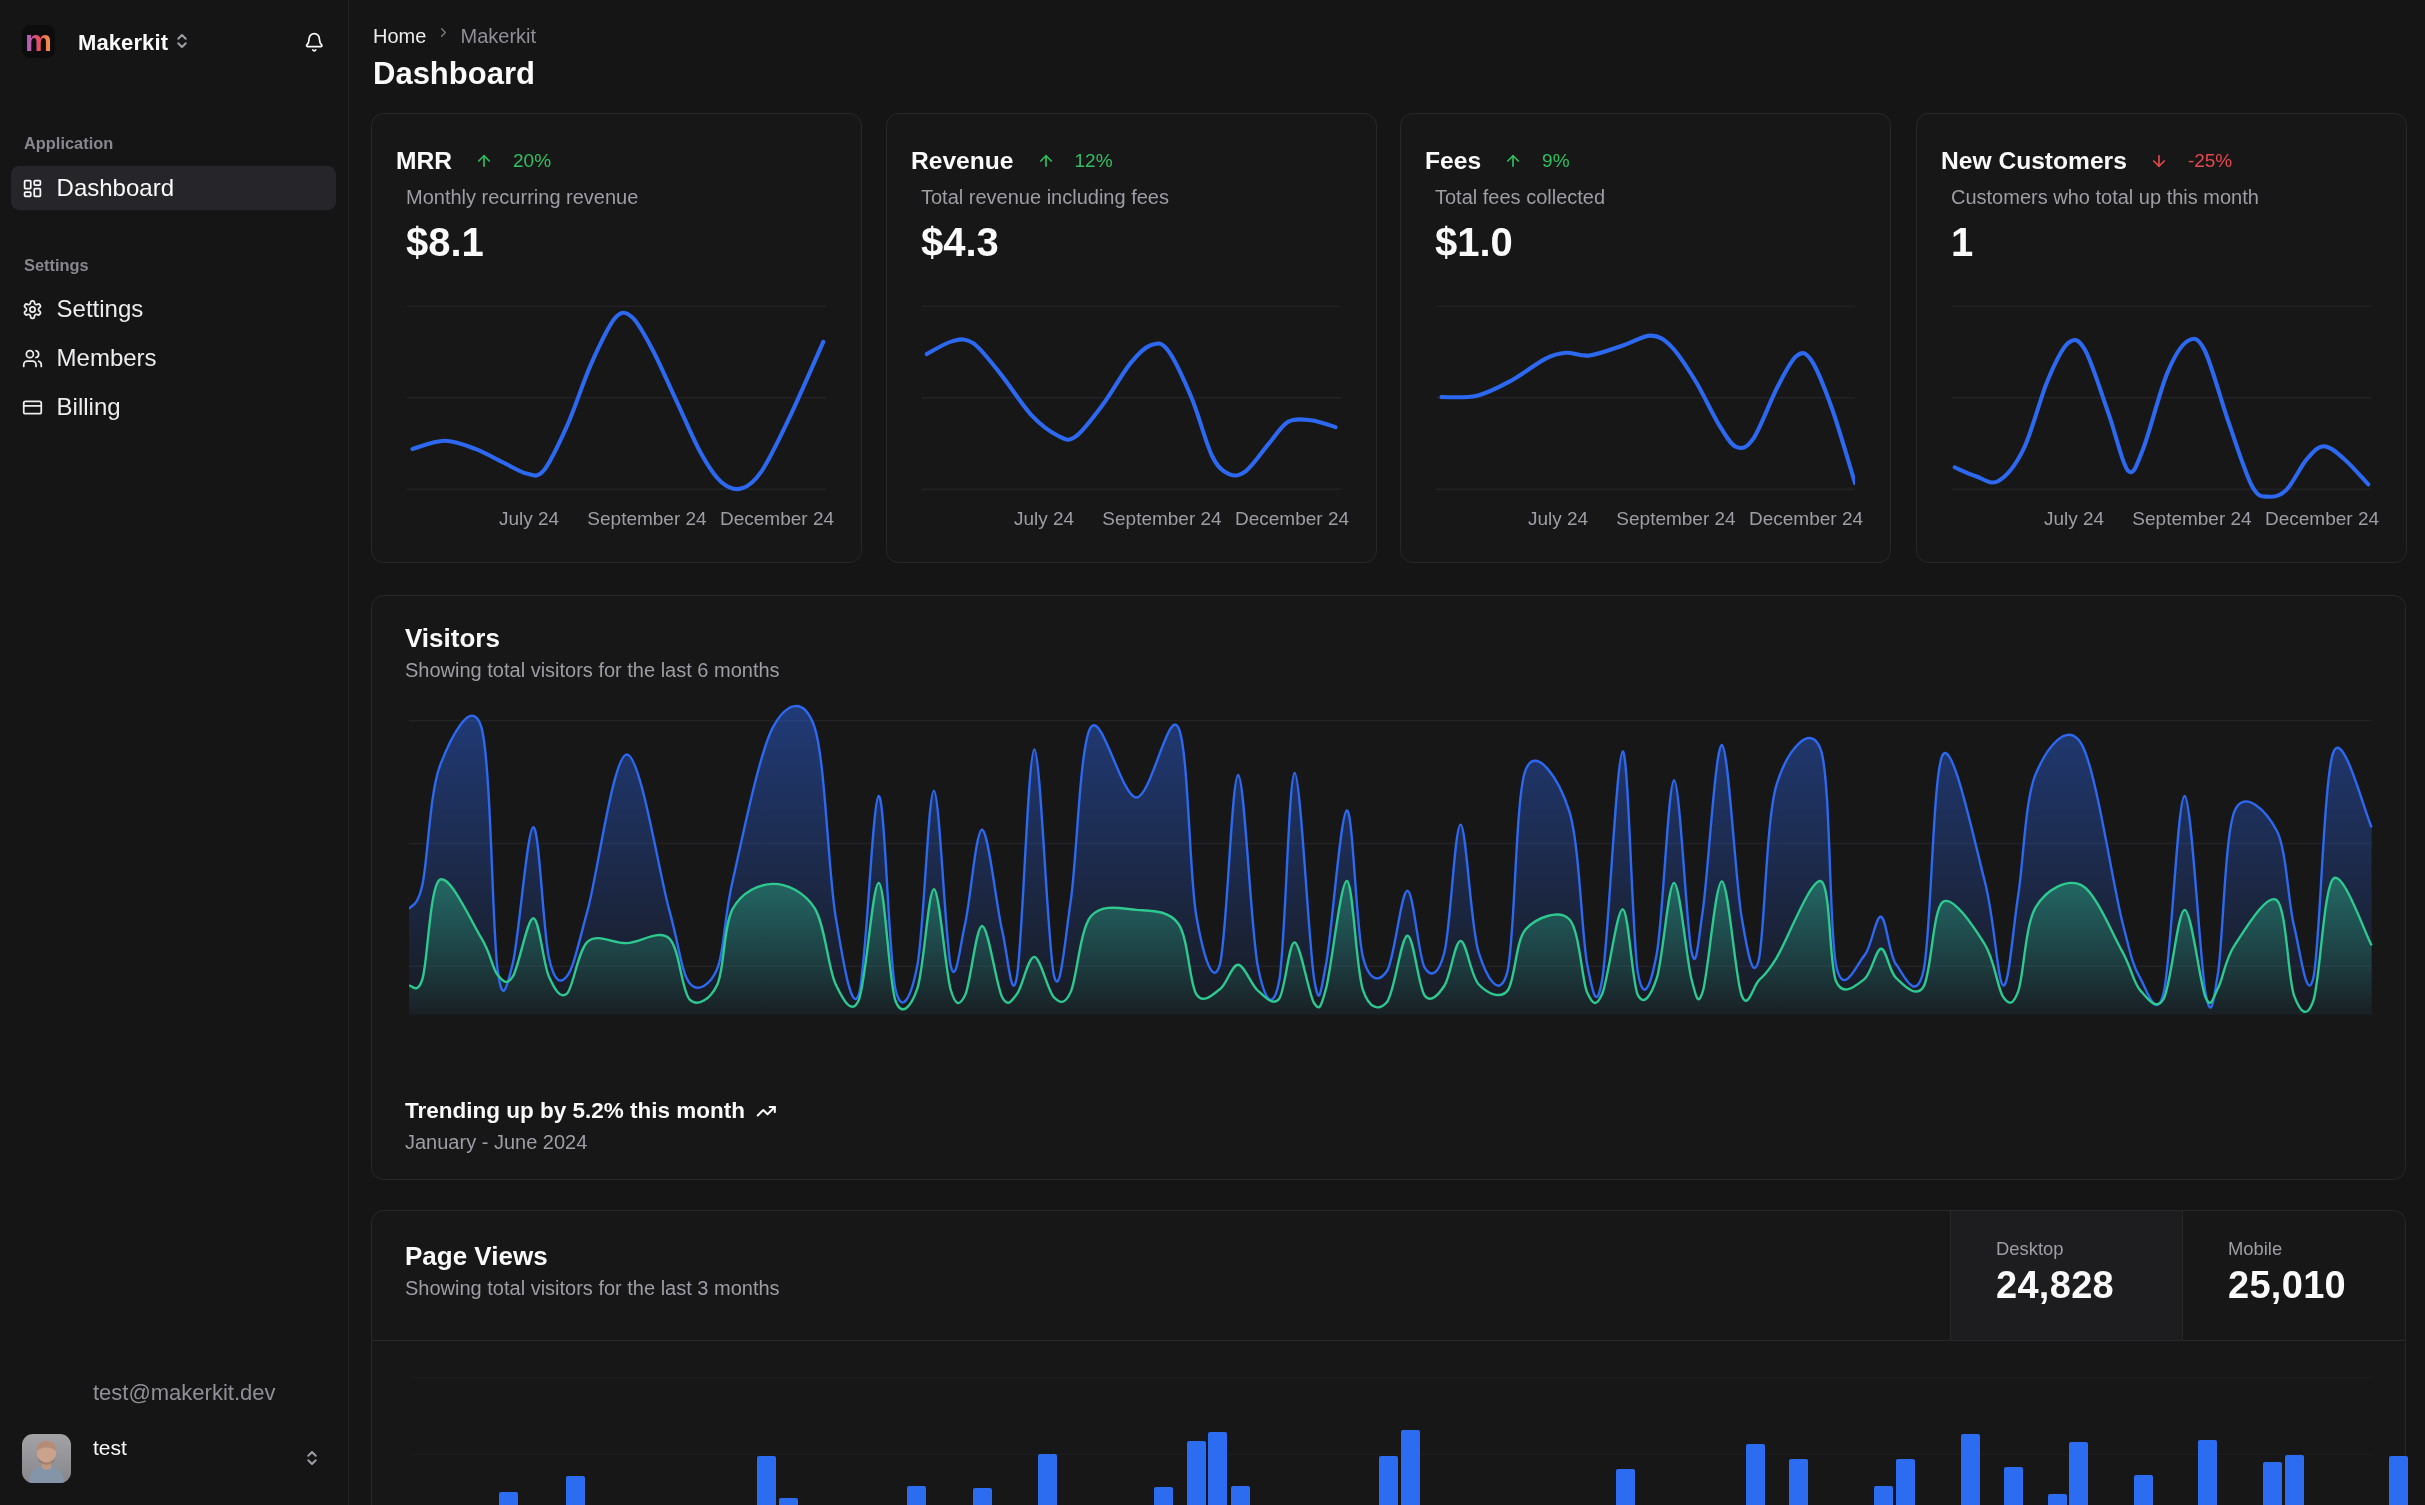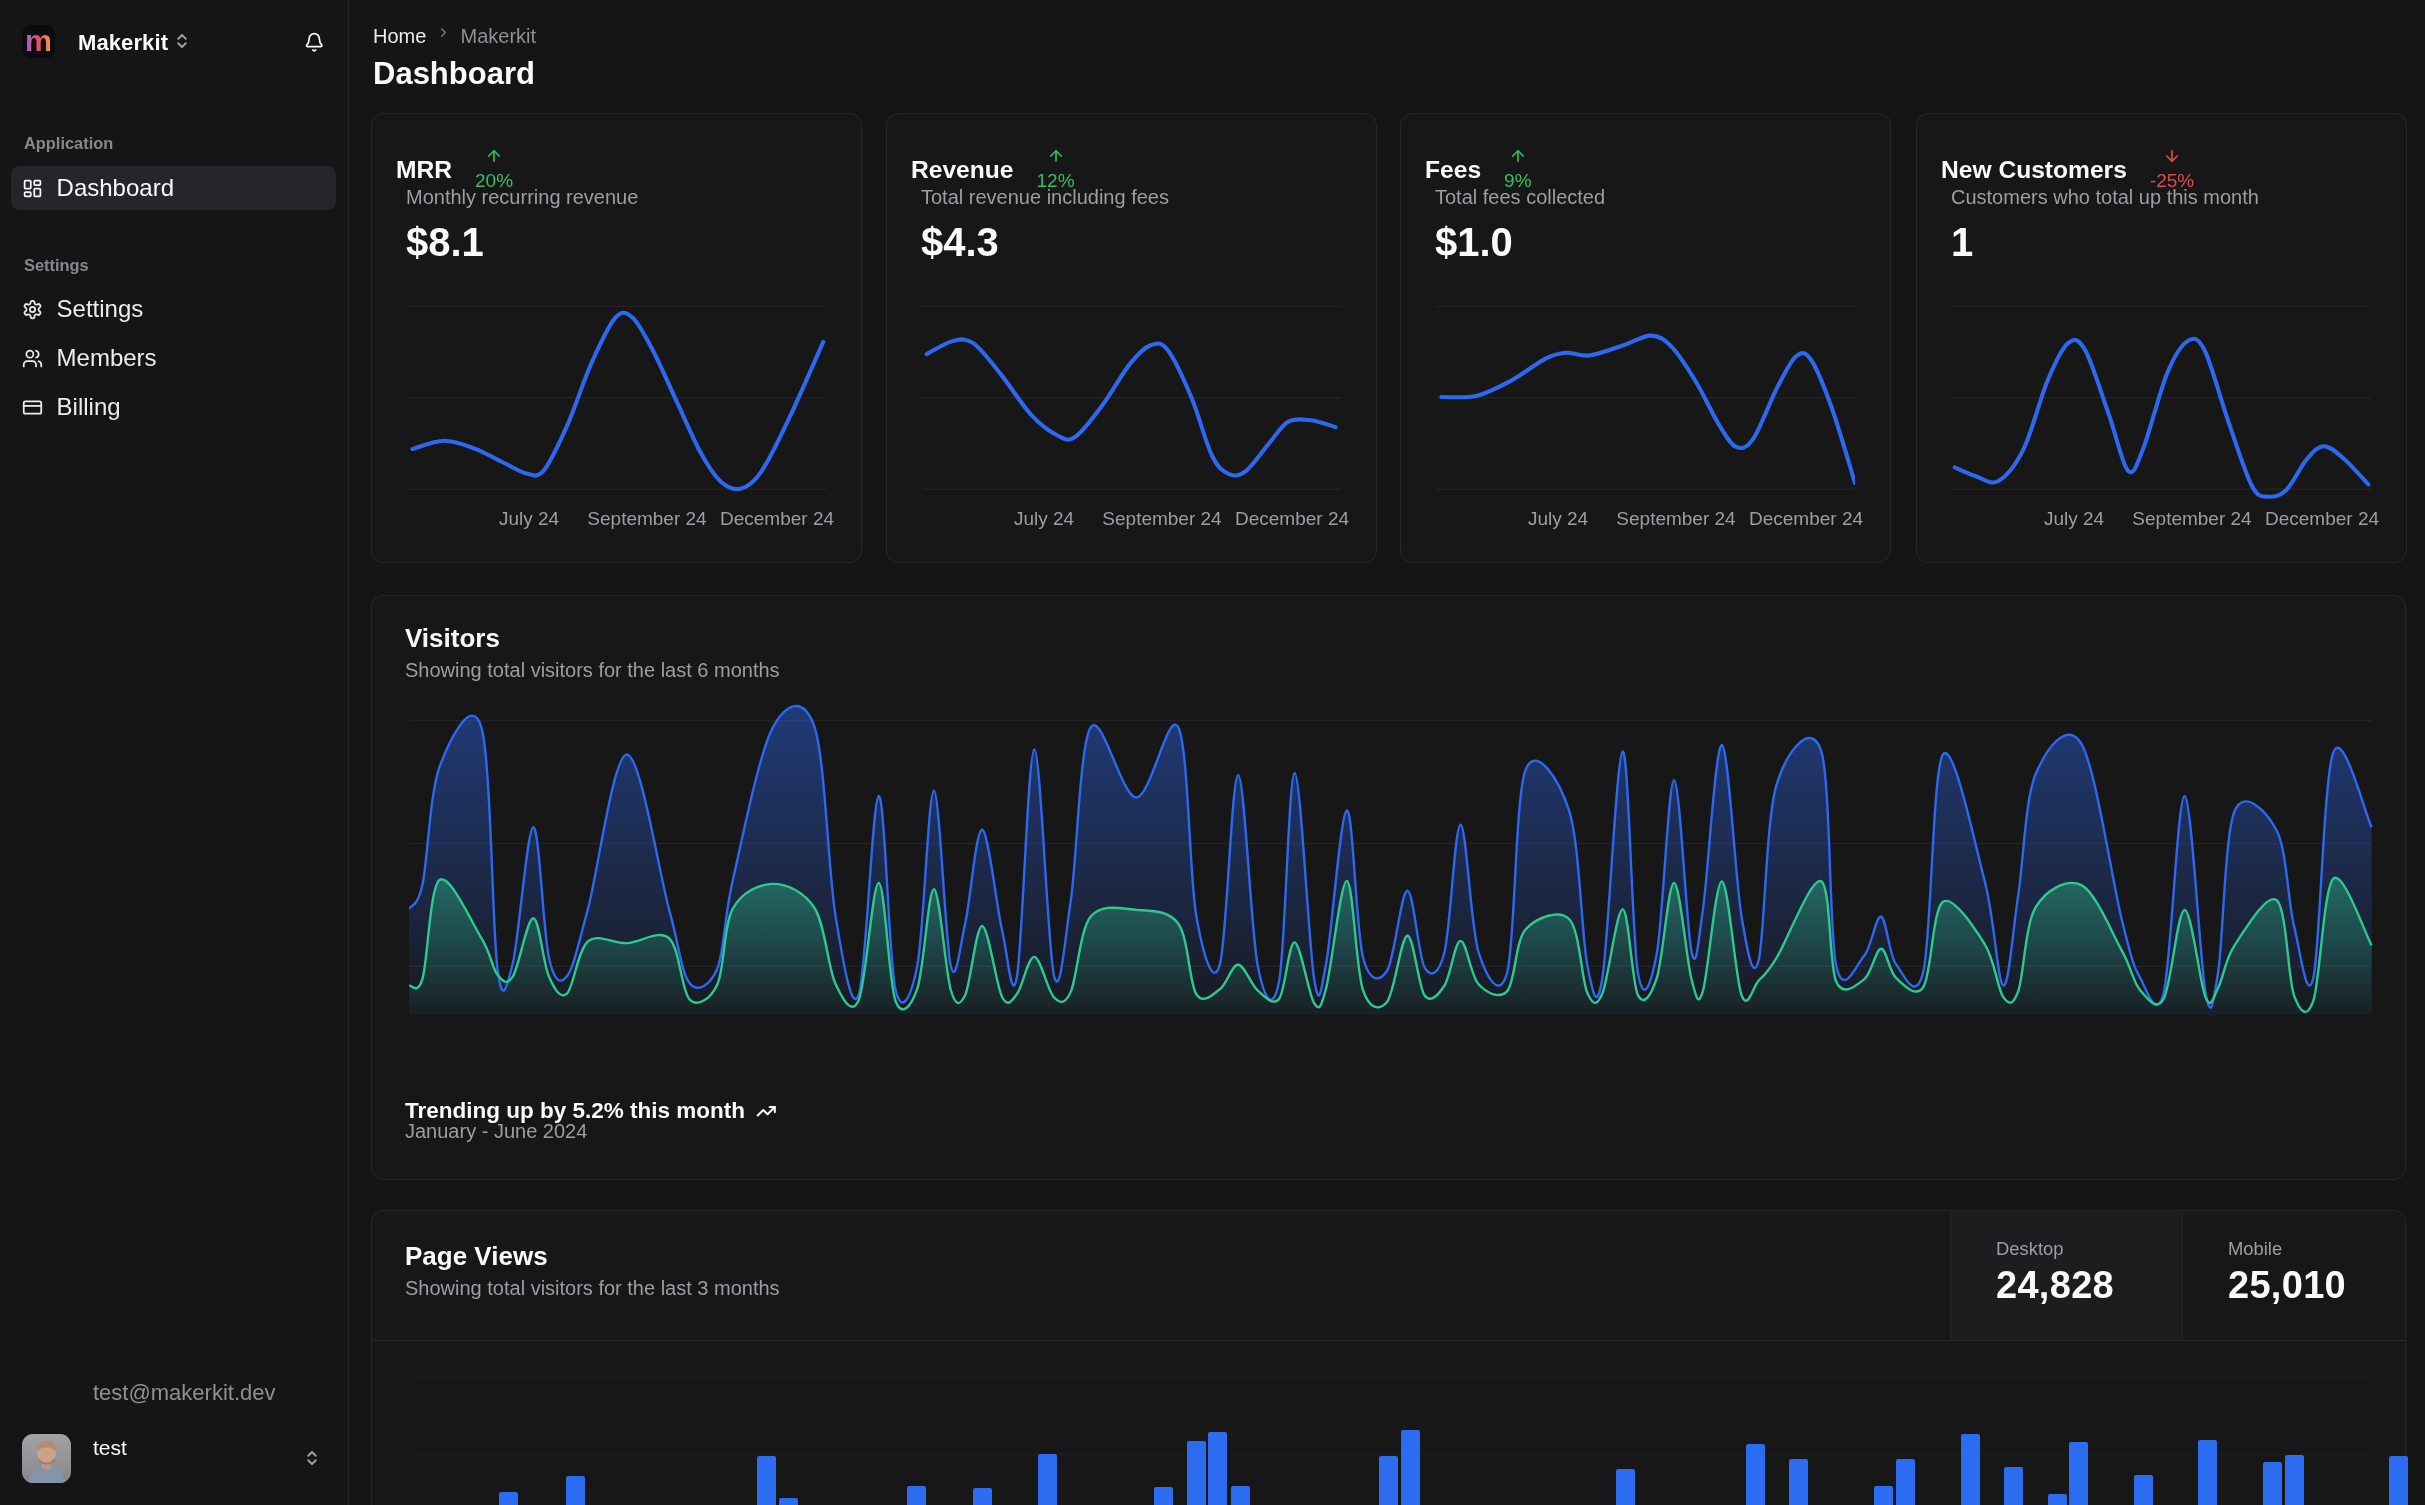--- a/index.html
+++ b/index.html
@@ -17,33 +17,33 @@
 .navitem.active { background:#26262a; color:#fafafa; }
 
 #crumb { position:absolute; left:373px; top:25px; font-size:20px; color:#8f8f97;
   display:flex; align-items:flex-start; gap:9.6px; }
 #crumb .home { color:#ececef; }
 h1 { position:absolute; left:373px; top:56px; font-size:31px; font-weight:700; }
 .card { position:absolute; background:#171718; border:1.4px solid #28282b; border-radius:12.3px; }
 .stat { top:113px; width:491px; height:450px; }
 .stat-head { position:absolute; left:24px; top:33px; display:flex; align-items:center; gap:23px; }
 .stat-title { font-size:24.6px; font-weight:700; white-space:nowrap; }
-.badge { display:flex; align-items:center; gap:5px; font-size:19px; font-weight:500;flex-direction:column; }
+.badge { display:flex; align-items:center; gap:20px; font-size:19px; font-weight:500; }
 .stat-desc { position:absolute; left:34px; top:72px; font-size:20px; color:#9d9da5; white-space:nowrap; }
 .stat-value { position:absolute; left:34px; top:106px; font-size:40px; font-weight:700; }
 .stat-chart { position:absolute; left:35px; top:171px; }
 .xlabels { position:absolute; left:35px; top:394px; width:419px; }
 .xlabels span { position:absolute; top:0; transform:translateX(-50%); font-size:19px; color:#9d9da5; white-space:nowrap; }
 
 #visitors { left:371px; top:595px; width:2035px; height:585px; }
 .cardtitle { position:absolute; left:33px; font-size:26px; font-weight:700; }
 .cardsub { position:absolute; left:33px; font-size:20px; color:#9d9da5; }
 #vfoot1 { position:absolute; left:33px; top:502px; font-size:22.5px; font-weight:700;
   display:flex; align-items:center; gap:11px; }
-#vfoot2 { position:absolute; left:33px; top:524px; font-size:20px; color:#9d9da5; }
+#vfoot2 { position:absolute; left:33px; top:535px; font-size:20px; color:#9d9da5; }
 
 #pageviews { left:371px; top:1210px; width:2035px; height:478px; }
 #pv-divider { position:absolute; left:0; top:129px; width:100%; height:1.4px; background:#28282b; }
 .panel { position:absolute; top:0; height:129px; border-left:1.4px solid #28282b; }
 .panel .plabel { position:absolute; left:45px; top:27px; font-size:18.4px; color:#9d9da5; }
 .panel .pvalue { position:absolute; left:45px; top:53px; font-size:38px; font-weight:700; letter-spacing:0.3px; }
 .bar { position:absolute; width:19px; background:#2b6cf0; border-radius:2px 2px 0 0; }
 .pv-grid { position:absolute; left:412px; width:1960px; height:1.4px; background:#1d1d1f; }
 
 #uname { position:absolute; left:93px; top:1436px; font-size:21px; }

